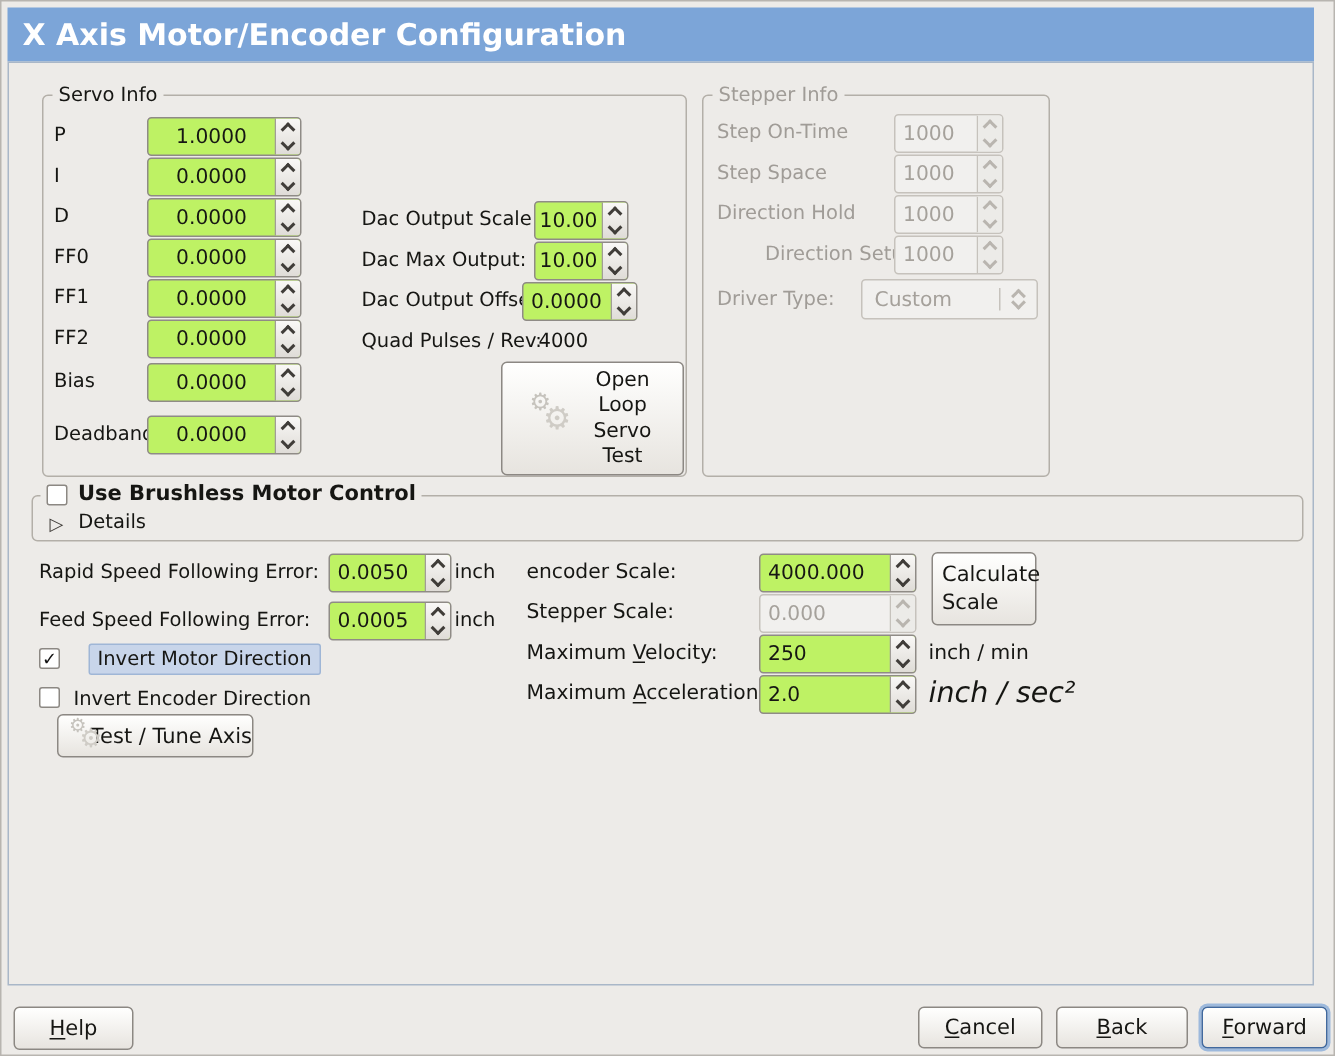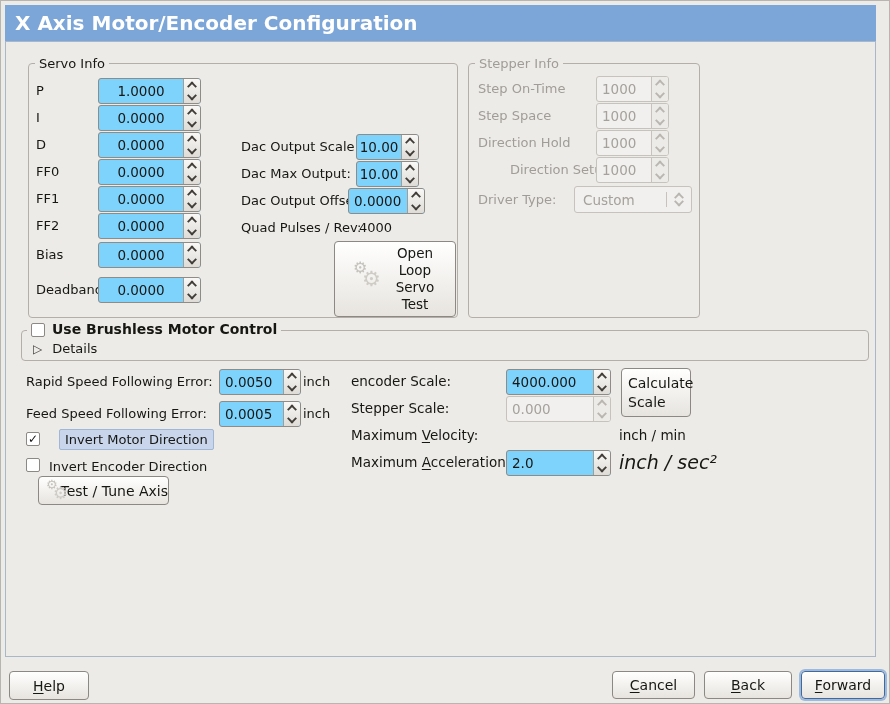--- a/index.html
+++ b/index.html
@@ -8,21 +8,21 @@
        color:#161613;font-size:13px;overflow:hidden;}
   .abs{position:absolute;}
   #banner{left:4px;top:4px;width:871px;height:36px;background:#7CA5D8;}
   #banner .t{color:#ffffff;font-weight:bold;font-size:20px;line-height:36px;padding-left:10px;
              white-space:nowrap;}
   #content-frame{left:4px;top:40px;width:871px;height:616px;border:1px solid #a9b7c8;box-sizing:border-box;}
   .frame{border:1px solid #b3afa8;border-radius:4px;box-sizing:border-box;}
   .legend{background:#EDEBE8;padding:0 4px;line-height:15px;white-space:nowrap;}
   .lbl{white-space:nowrap;line-height:16px;}
   .dis{color:#a09c97;}
-  .entry{display:flex;background:#7dd3fc;border:1px solid #8f8b86;border-radius:3px;
+  .entry{display:flex;background:#bef264;border:1px solid #8f8b86;border-radius:3px;
          box-sizing:border-box;align-items:stretch;font-size:13.5px;}
   .entry .val{flex:1;display:flex;align-items:center;padding:0 5px;overflow:hidden;white-space:nowrap;}
   .entry .val.center{justify-content:center;padding:0;}
   .spin{width:16px;display:flex;flex-direction:column;border-left:1px solid #a19d97;
         background:linear-gradient(#f9f8f6,#dfdcd7);border-radius:0 2px 2px 0;}
   .sb{flex:1;position:relative;}
   .chev{position:absolute;left:50%;top:50%;width:5px;height:5px;
         border-left:2px solid #403d39;border-top:2px solid #403d39;}
   .chev.up{transform:translate(-50%,-30%) rotate(45deg);}
   .chev.down{transform:translate(-50%,-70%) rotate(225deg);}
@@ -346,20 +346,31 @@
         <div class="sb">
           <i class="chev up"></i>
         </div>
         <div class="sb">
           <i class="chev down"></i>
         </div>
       </div>
   </div>
 
   <div class="abs lbl" style="left:350px;top:426px;font-size:13.5px;"><span>Maximum </span><u>V</u><span>elocity:</span></div>
+  <div class="abs entry" style="left:505px;top:422px;width:105px;height:26px;">
+    <div class="val">250</div>
+    <div class="spin">
+        <div class="sb">
+          <i class="chev up"></i>
+        </div>
+        <div class="sb">
+          <i class="chev down"></i>
+        </div>
+      </div>
+  </div>
   <div class="abs lbl" style="left:618px;top:426px;font-size:13.5px;">inch / min</div>
 
   <div class="abs lbl" style="left:350px;top:453px;font-size:13.5px;"><span>Maximum </span><u>A</u><span>cceleration:</span></div>
   <div class="abs entry" style="left:505px;top:449px;width:105px;height:26px;">
     <div class="val">2.0</div>
     <div class="spin">
         <div class="sb">
           <i class="chev up"></i>
         </div>
         <div class="sb">

